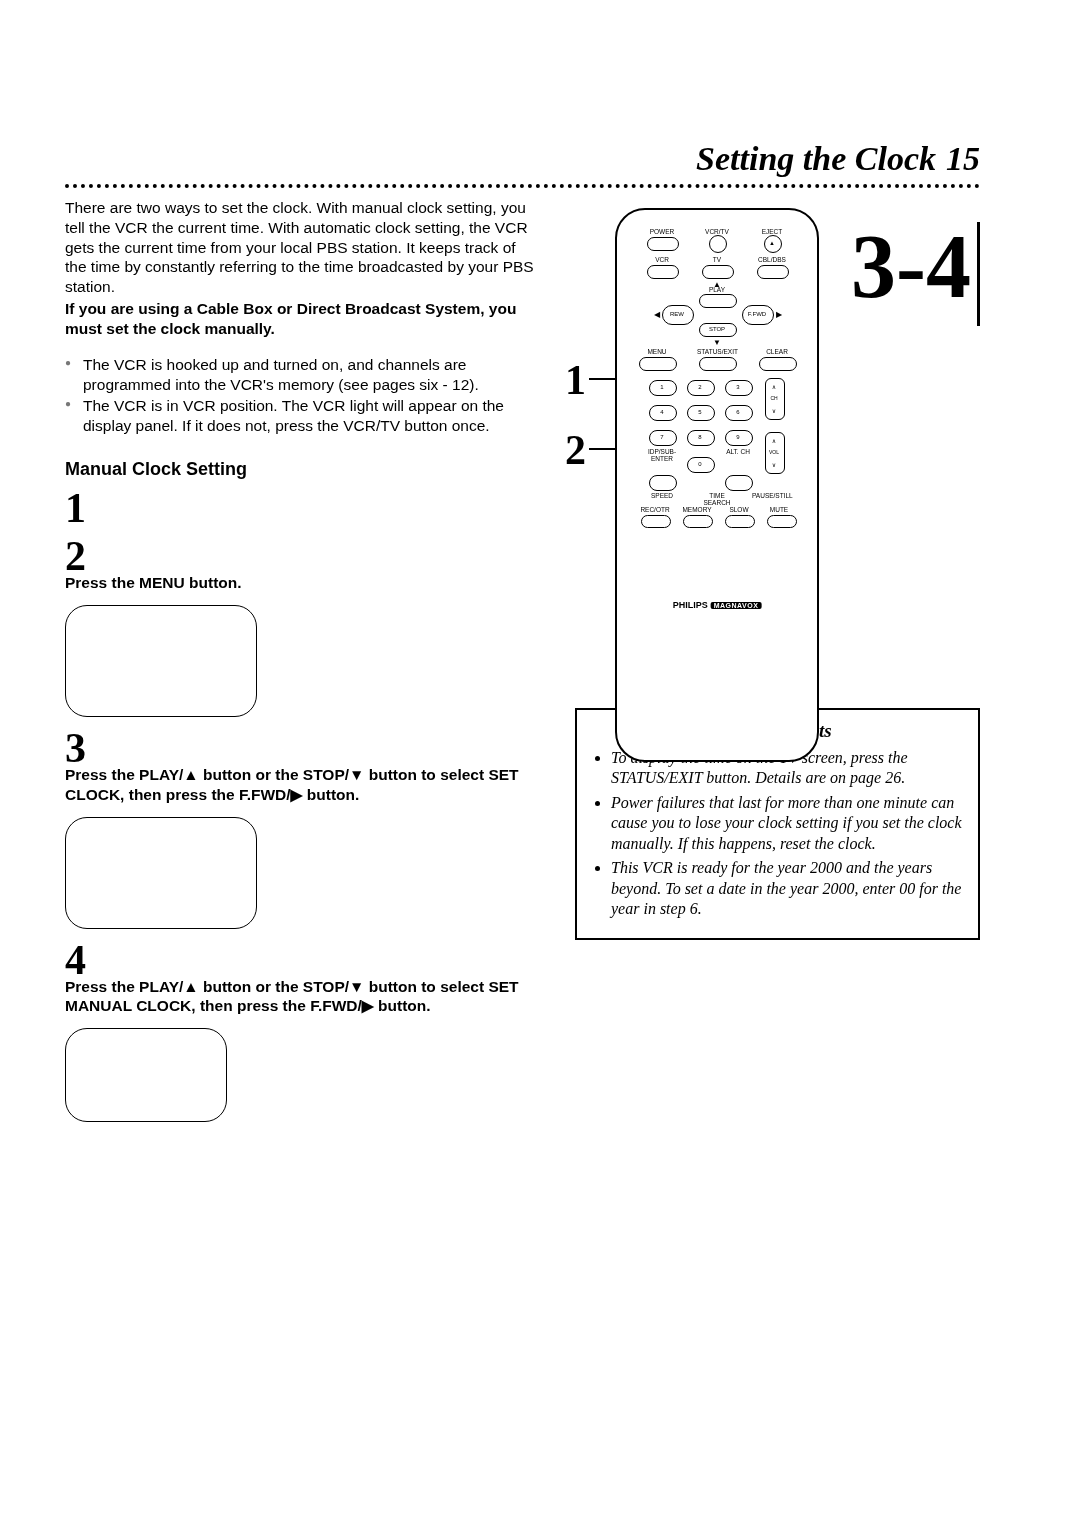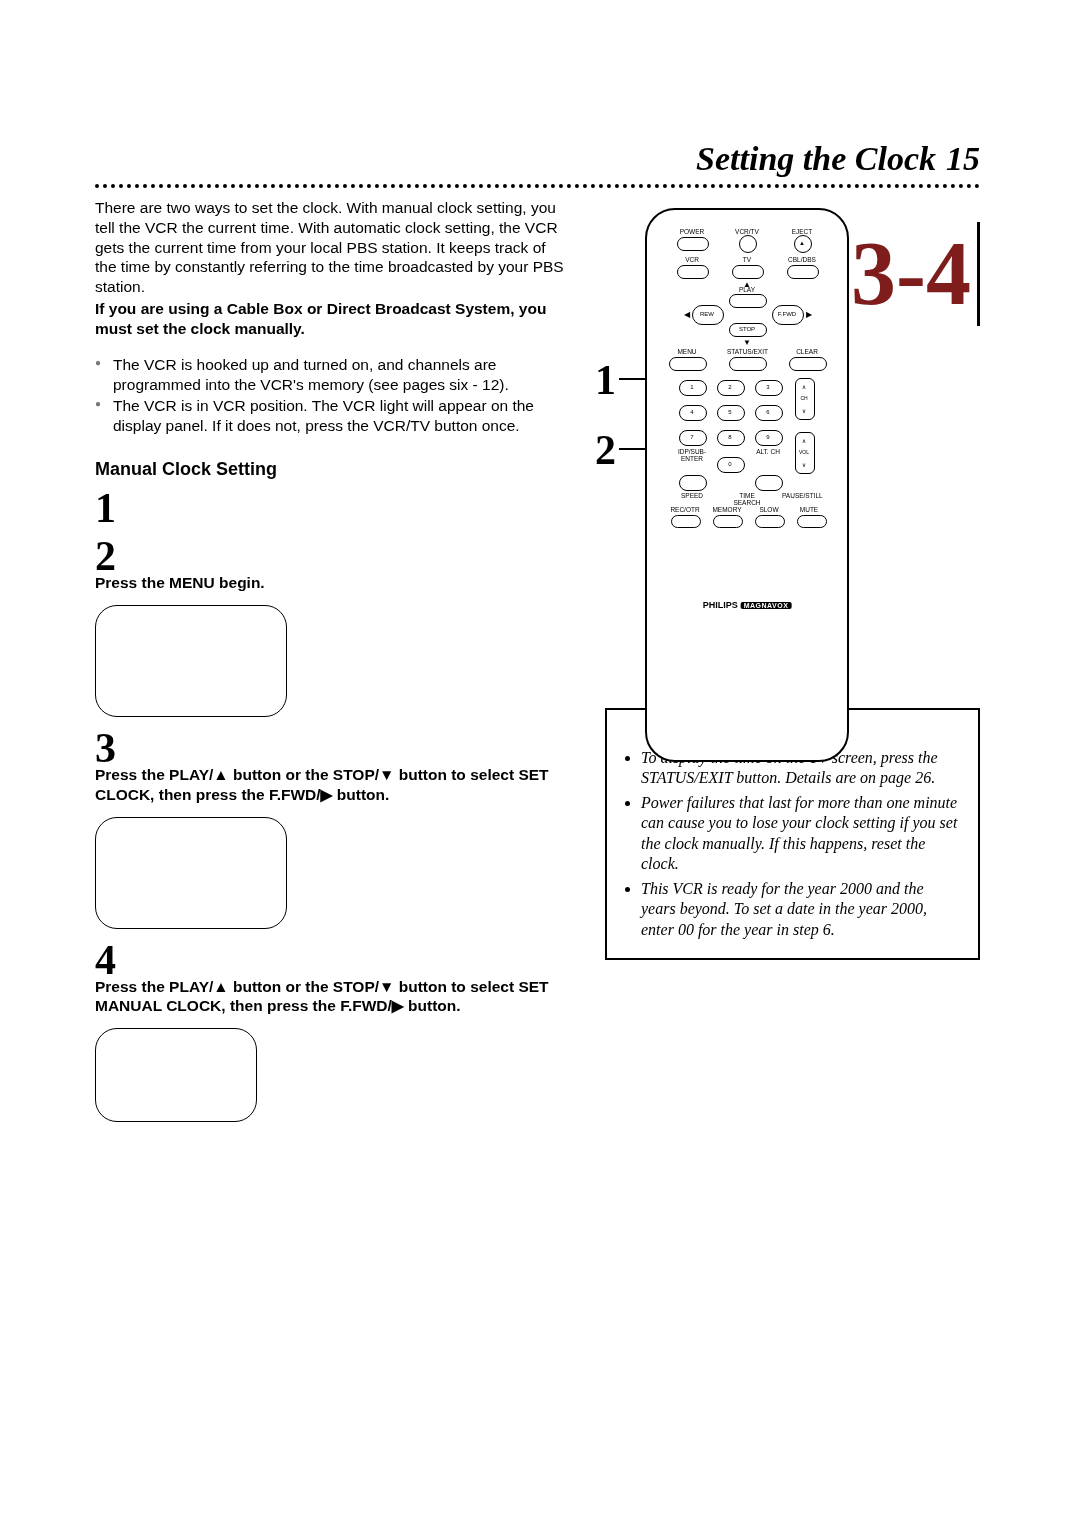--- a/index.html
+++ b/index.html
@@ -8,21 +8,21 @@
     font-family: Arial, Helvetica, sans-serif;
     background: #fff;
     color: #000;
     width: 1080px;
     height: 1528px;
     position: relative;
     overflow: hidden;
   }
   .page {
     position: relative;
-    padding: 140px 100px 60px 95px;
+    padding: 140px 100px 60px 65px;
     box-sizing: border-box;
     width: 100%;
     height: 100%;
   }
   .section-title-row {
     display: flex;
     justify-content: flex-end;
     align-items: baseline;
     margin-bottom: 6px;
   }
@@ -93,23 +93,22 @@
   }
   .screen-box.small { width: 160px; height: 92px; }
   .big-num {
     position: absolute;
     right: 0;
     top: 24px;
     font-family: "Times New Roman", Times, serif;
     font-weight: bold;
     font-size: 90px;
     line-height: 1;
-    color: #7f1d1d;
+    color: #000000;
     display: flex;
-    align-items: center;
   }
   .big-num .stem {
     width: 3px;
     height: 104px;
     background: #000;
     margin-left: 6px;
     position: relative;
   }
   .callout {
     position: absolute;
@@ -221,21 +220,21 @@
           <li>The VCR is hooked up and turned on, and channels are programmed into the VCR's memory (see pages six - 12).</li>
           <li>The VCR is in VCR position. The VCR light will appear on the display panel. If it does not, press the VCR/TV button once.</li>
         </ul>
       </div>
 
       <div class="section-head">Manual Clock Setting</div>
 
       <div class="step-num">1</div>
 
       <div class="step-num">2</div>
-      <div class="step-text">Press the MENU begin.</div>
+      <div class="step-text">Press the MENU button.</div>
       <div class="screen-box"></div>
 
       <div class="step-num">3</div>
       <div class="step-text">Press the PLAY/▲ button or the STOP/▼ button to select SET CLOCK, then press the F.FWD/▶ button.</div>
       <div class="screen-box"></div>
 
       <div class="step-num">4</div>
       <div class="step-text">Press the PLAY/▲ button or the STOP/▼ button to select SET MANUAL CLOCK, then press the F.FWD/▶ button.</div>
       <div class="screen-box small"></div>
     </div>

